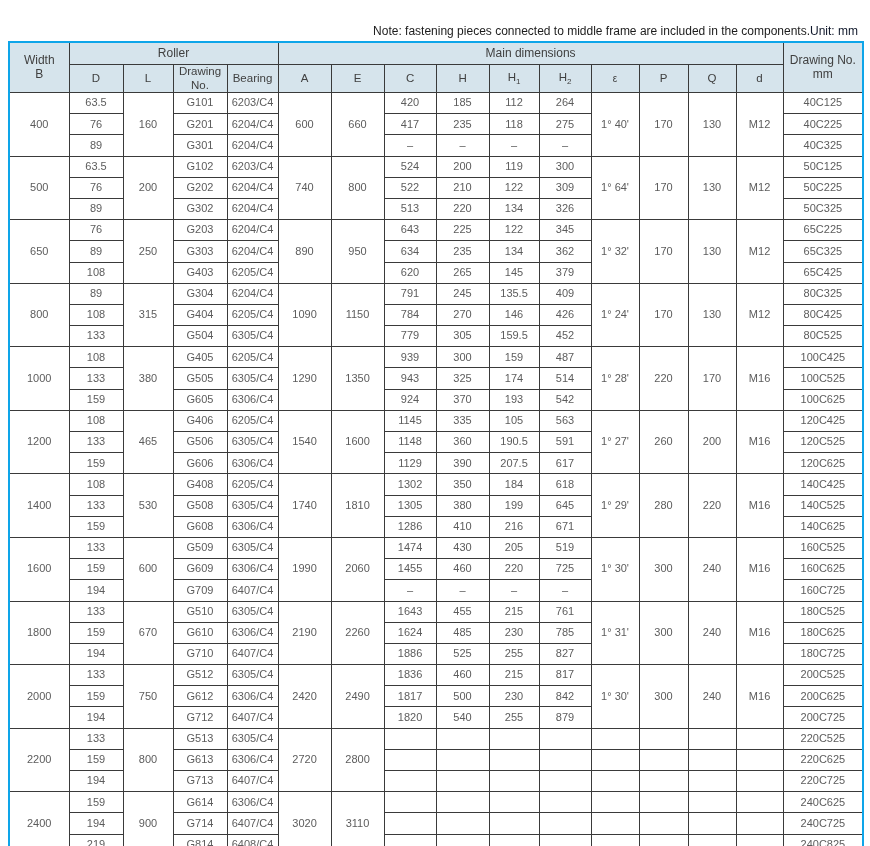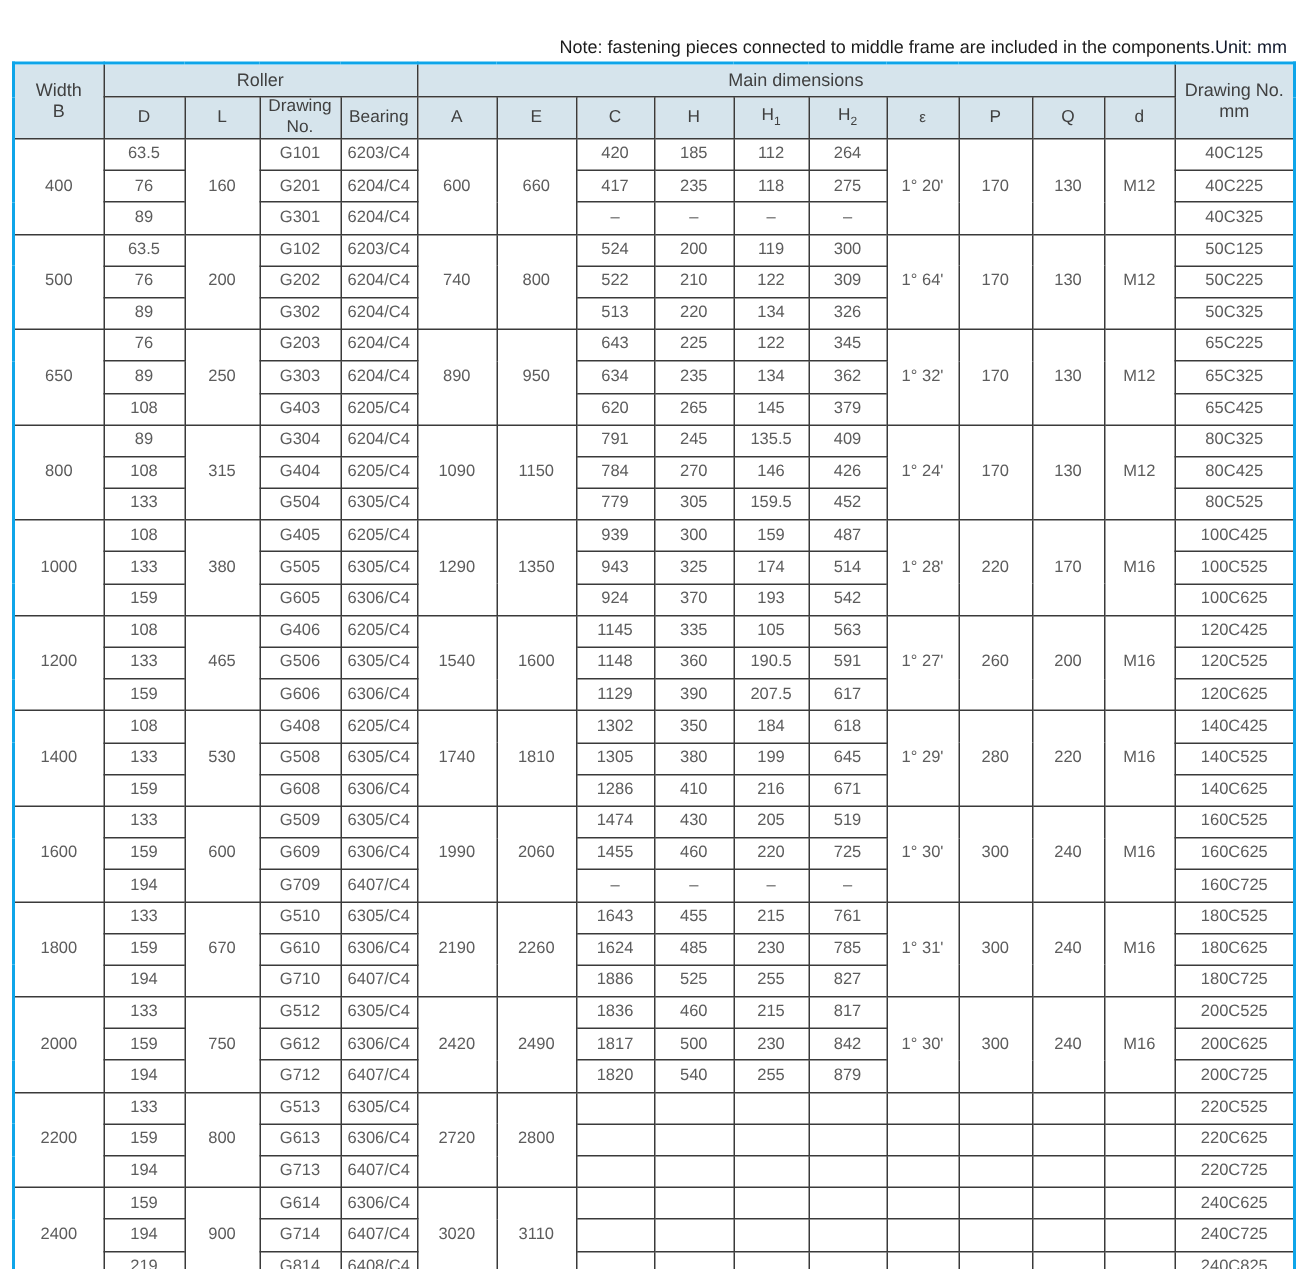--- a/index.html
+++ b/index.html
@@ -108,21 +108,21 @@
         <td>63.5</td>
         <td rowspan="3">160</td>
         <td>G101</td>
         <td>6203/C4</td>
         <td rowspan="3">600</td>
         <td rowspan="3">660</td>
         <td>420</td>
         <td>185</td>
         <td>112</td>
         <td>264</td>
-        <td rowspan="3">1°  20'</td>
+        <td rowspan="3">1°  40'</td>
         <td rowspan="3">170</td>
         <td rowspan="3">130</td>
         <td rowspan="3">M12</td>
         <td>40C125</td>
       </tr>
       <tr>
         <td>76</td>
         <td>G201</td>
         <td>6204/C4</td>
         <td>417</td>

